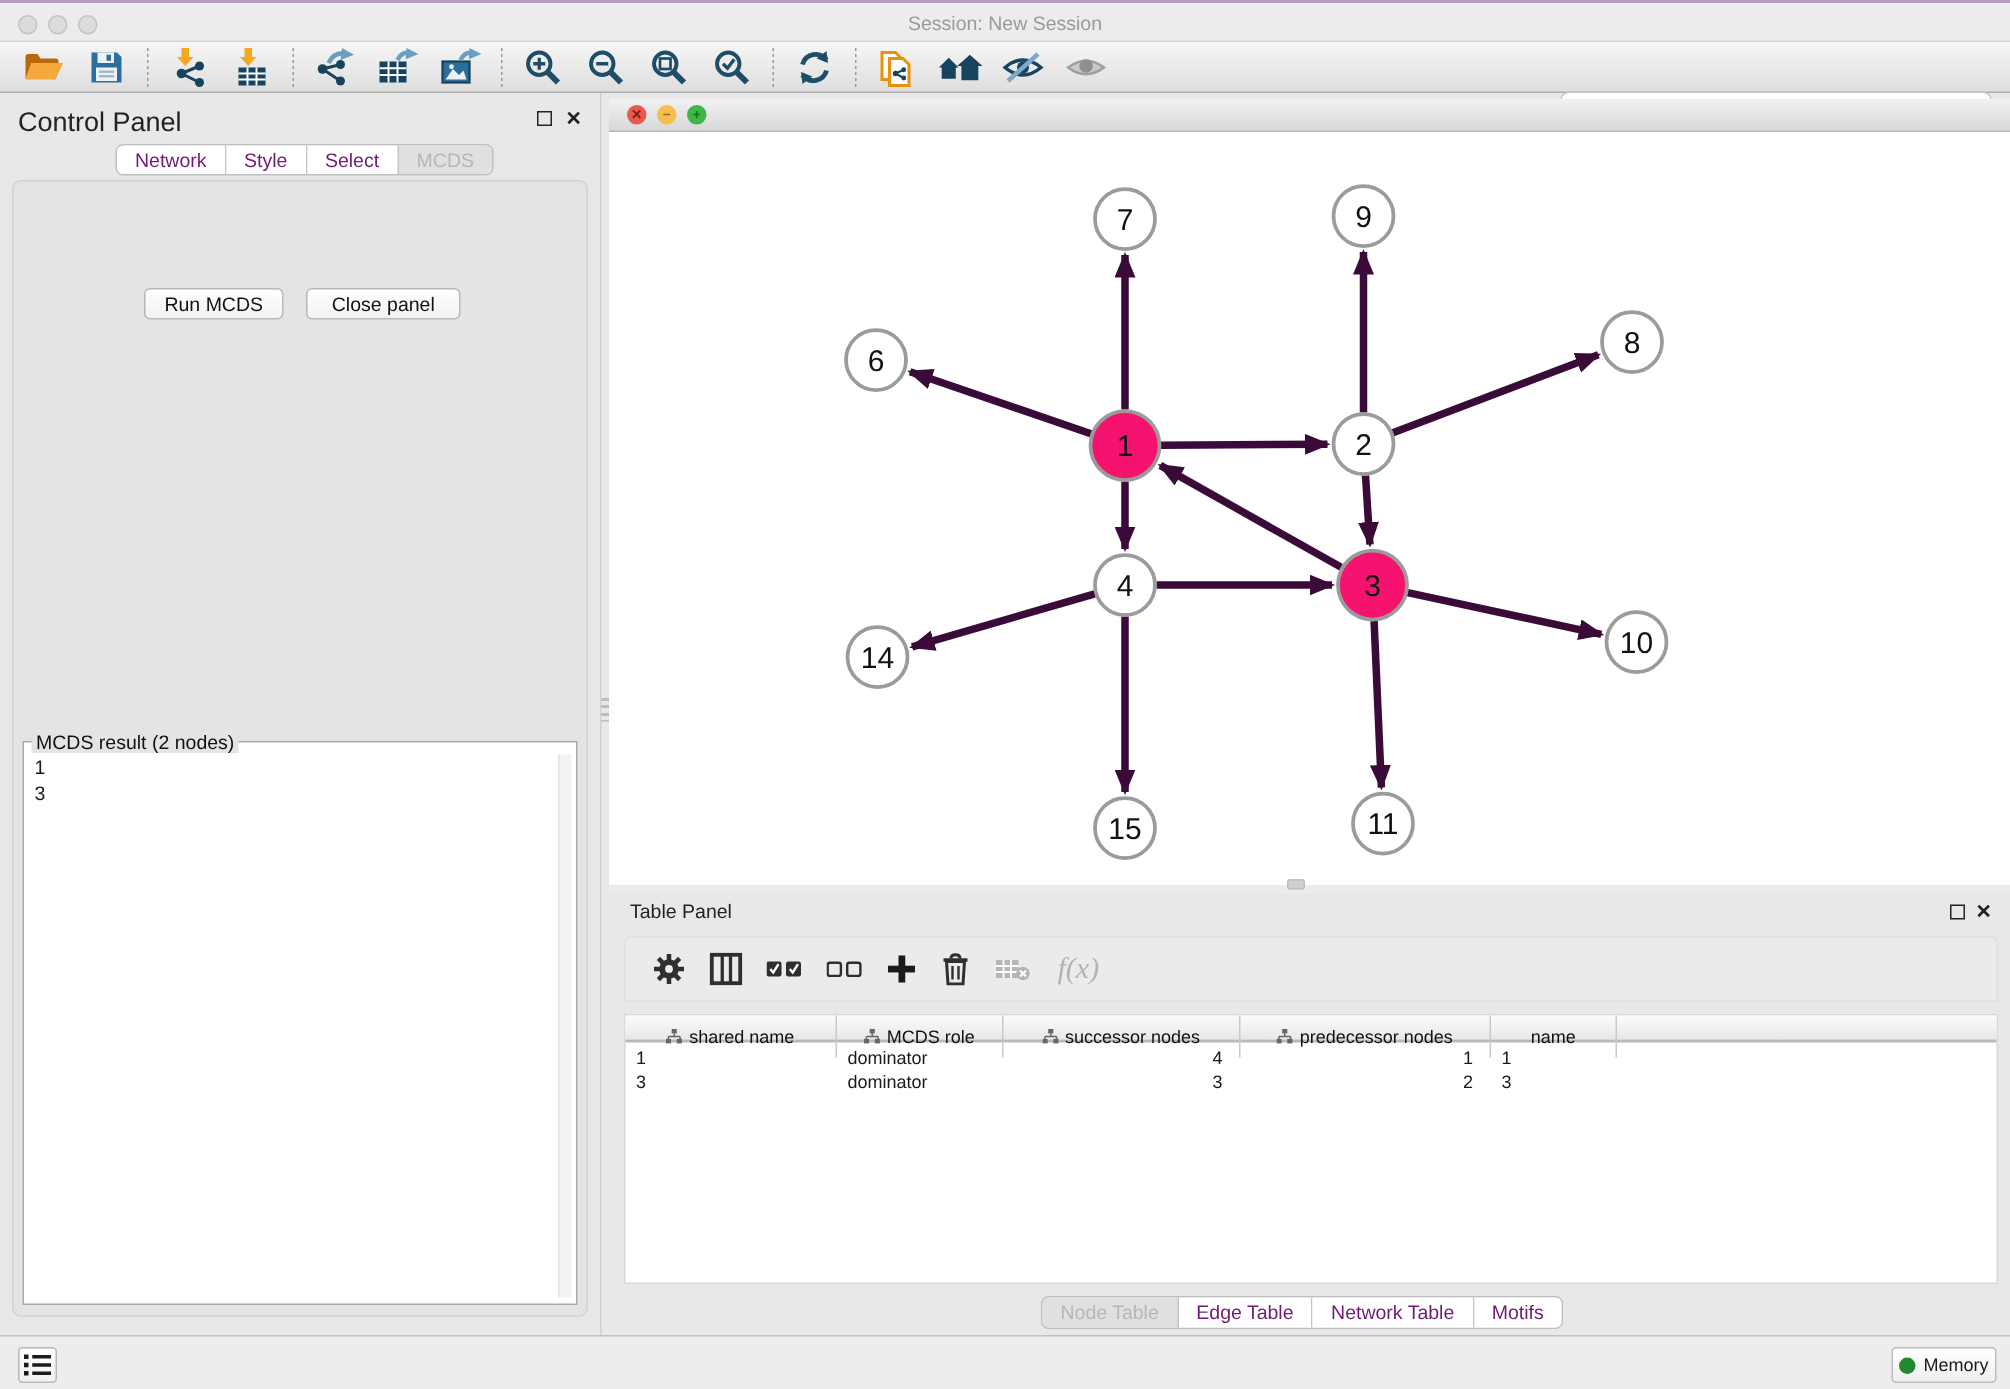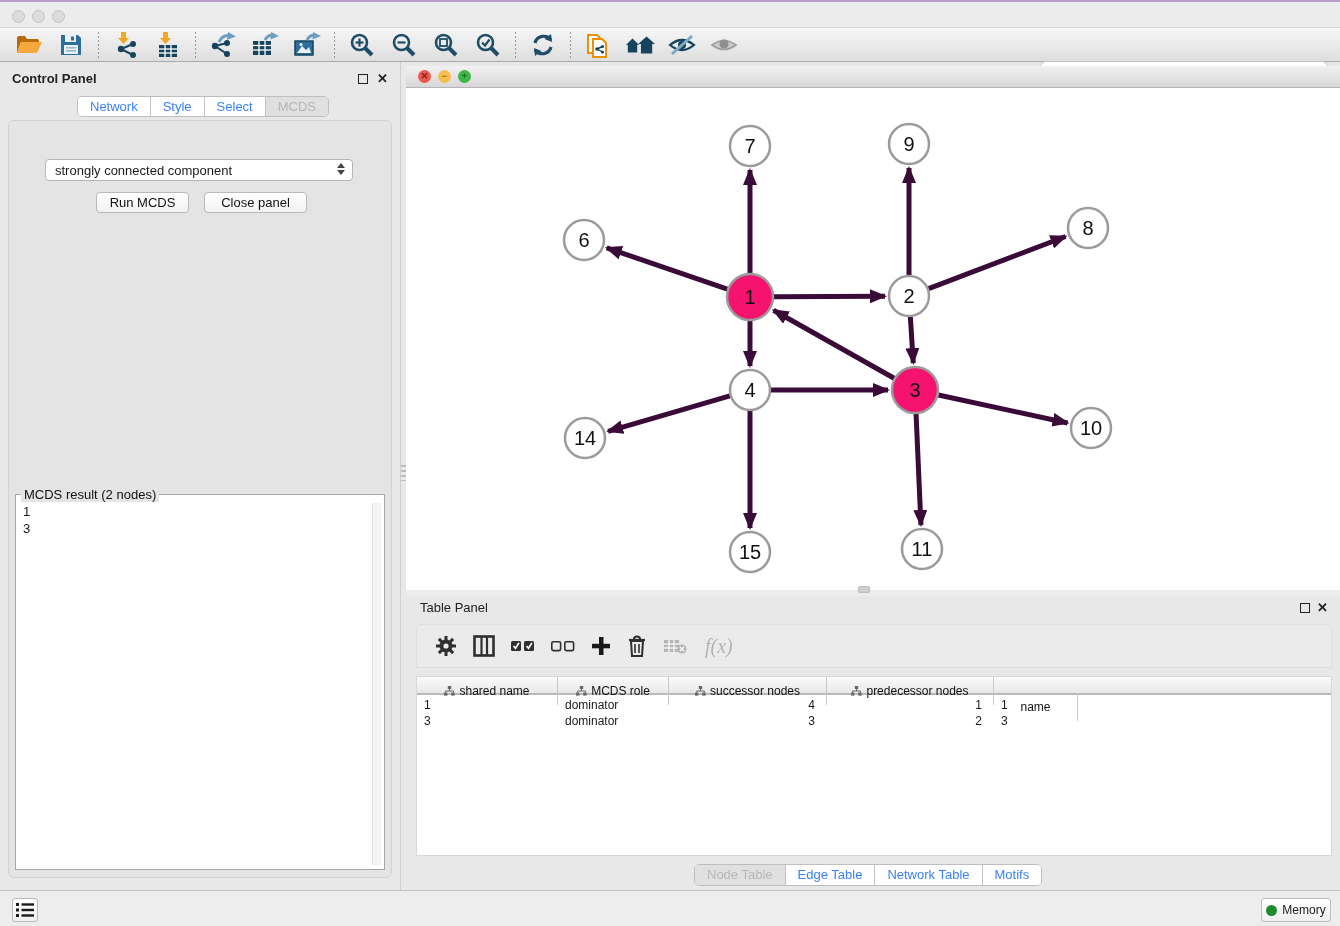--- a/index.html
+++ b/index.html
@@ -20,26 +20,26 @@
     display:flex; align-items:center; padding-left:8px; }
   .tb-icon { width:30px; height:28px; margin:0 6px; display:flex; align-items:center;
     justify-content:center; }
   .tb-sep { width:1px; height:26px; margin:0 6px;
     background:repeating-linear-gradient(#999 0 2px, transparent 2px 4px); }
   .searchbox { position:absolute; right:12px; top:33px; width:288px; height:24px;
     background:#fff; border:1px solid #C6C6C6; border-radius:6px;
     display:flex; align-items:center; padding-left:6px; }
 
   
-  .cp-title { position:absolute; left:12px; top:71px; font-size:13px; color:#222;font-weight:bold; }
+  .cp-title { position:absolute; left:12px; top:71px; font-size:18px; color:#222; }
   .panel-float { width:10px; height:10px; border:1.5px solid #222; display:inline-block; }
   .panel-close { font-size:13px; font-weight:bold; color:#222; }
   .tabgroup { position:absolute; display:flex; border:1px solid #BFBFBF; border-radius:5px;
     overflow:hidden; background:#fff; height:21px; }
-  .tab { font-size:13px; padding:2px 12px 0 12px; background:#fff; color:#3b82f6;
+  .tab { font-size:13px; padding:2px 12px 0 12px; background:#fff; color:#701a75;
     border-right:1px solid #C4C4C4; height:21px; white-space:nowrap; }
   .tab:last-child { border-right:none; }
   .tab.active { background:#E0E0E0; color:#B6B6B6; }
   .cp-content { position:absolute; left:8px; top:120px; width:384px; height:758px;
     background:#E4E4E4; border:1px solid #D2D2D2; border-radius:6px; }
   .opt-label { position:absolute; left:0; width:384px; top:17px; text-align:center;
     font-size:13px; color:#111; }
   .combo { position:absolute; left:36px; top:38px; width:308px; height:22px;
     background:#fff; border:1px solid #B5B5B5; border-radius:4px;
     display:flex; align-items:center; font-size:13px; padding-left:9px; }
@@ -110,20 +110,21 @@
     display:flex; align-items:center; justify-content:center; gap:5px; font-size:12px; }
   .mem-dot { width:11px; height:11px; border-radius:50%; background:#1F8A2E; }
 </style>
 </head>
 <body>
 
 <div class="titlebar">
   <span class="tl-dot" style="left:12px"></span>
   <span class="tl-dot" style="left:32px"></span>
   <span class="tl-dot" style="left:52px"></span>
+  <div class="title">Session: New Session</div>
 </div>
 
 <div class="toolbar">
   <span class="tb-icon">
     <svg width="28" height="24" viewBox="0 0 28 24">
         <path d="M2 20 L2 5 Q2 3 4 3 L10 3 L12 6 L22 6 Q24 6 24 8 L24 9 L6 9 Z" fill="#B86A0B"></path>
         <path d="M2 20 L6 9 L27 9 L22 20 Z" fill="#F5A83C"></path>
       </svg>
   </span>
   <span class="tb-icon">
@@ -275,27 +276,20 @@
 <span style="position:absolute; left:377px; top:71px;" class="panel-close">✕</span>
 
 <div class="tabgroup" style="left:77px; top:96px;" id="control-tabs">
     <div class="tab">Network</div>
     <div class="tab">Style</div>
     <div class="tab">Select</div>
     <div class="tab active">MCDS</div>
   </div>
 
 <div class="cp-content">
-  <div class="combo">
-    <span>strongly connected component</span>
-    <span class="combo-arrows">
-        <span class="arr-up"></span>
-        <span class="arr-dn"></span>
-      </span>
-  </div>
   <div class="btn" style="left:87px; top:71px; width:93px;">Run MCDS</div>
   <div class="btn" style="left:195px; top:71px; width:103px;">Close panel</div>
 
   <div class="groupbox">
     <div class="groupbox-legend">MCDS result (2 nodes)</div>
     <div class="result-area" id="result-lines">
         <div>1</div>
         <div>3</div>
       </div>
     <div class="result-scroll"></div>
@@ -511,21 +505,21 @@
           </g>
           <g stroke="#666" stroke-width="1">
             <line x1="5.5" y1="3" x2="5.5" y2="5"></line>
             <line x1="1.6" y1="5" x2="9.4" y2="5"></line>
             <line x1="1.6" y1="5" x2="1.6" y2="6.6"></line>
             <line x1="9.4" y1="5" x2="9.4" y2="6.6"></line>
           </g>
         </svg>
         <span>predecessor nodes</span>
       </div>
-      <div class="th" style="width: 84px; margin-top: 16px;">
+      <div class="th" style="width: 84px;">
         <span>name</span>
       </div>
     </div>
   <div class="tbody" id="table-body">
       <div class="tr">
         <div class="td" style="width: 141px; text-align: left; padding: 0px 0px 0px 7px;">1</div>
         <div class="td" style="width: 111px; text-align: left; padding: 0px 0px 0px 7px;">dominator</div>
         <div class="td" style="width: 158px; text-align: right; padding: 0px 12px 0px 0px;">4</div>
         <div class="td" style="width: 167px; text-align: right; padding: 0px 12px 0px 0px;">1</div>
         <div class="td" style="width: 84px; text-align: left; padding: 0px 0px 0px 7px;">1</div>

